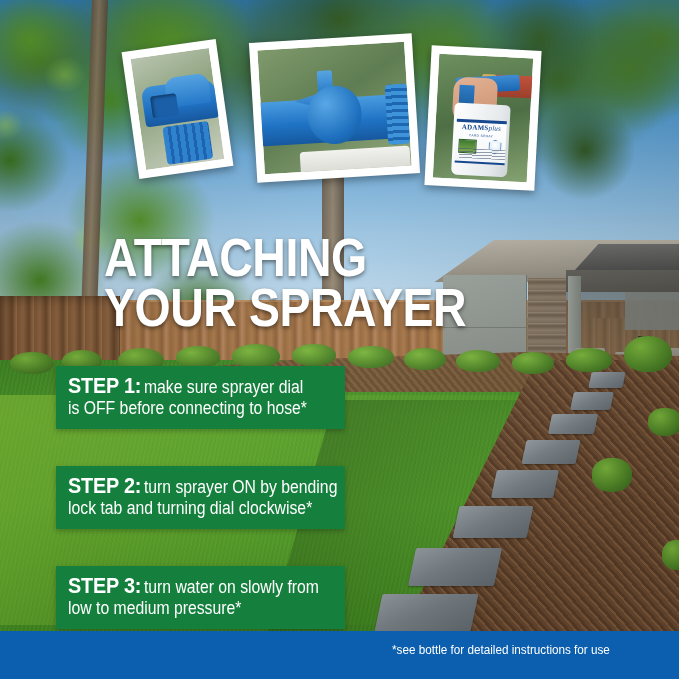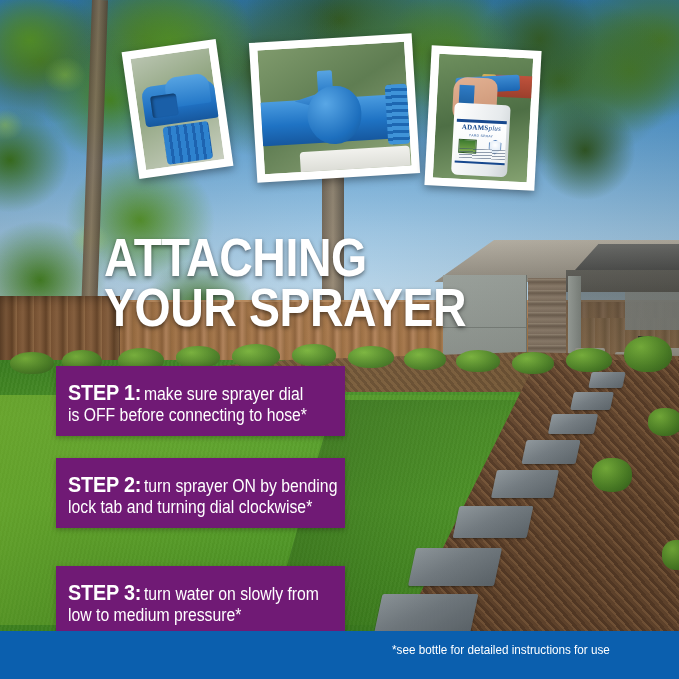--- a/index.html
+++ b/index.html
@@ -379,26 +379,26 @@
     text-shadow: 0 2px 5px rgba(0,0,0,.5);
     white-space: nowrap;
   }
   .headline .l2 { display:block; }
 
   .steps { position: absolute; left: 56px; top: 366px; width: 300px; }
   .step-box {
     position: absolute;
     left: 0;
     width: 289px;
-    background: #701a75;
-    padding: 16px 12px 10px 12px;
+    background: #15803d;
+    padding: 9px 12px 10px 12px;
     box-shadow: 0 2px 5px rgba(0,0,0,.25);
   }
   #step1 { top: 0px; }
-  #step2 { top: 92px; }
+  #step2 { top: 100px; }
   #step3 { top: 200px; }
 
   .step-line {
     color: #ffffff;
     font-family: "Liberation Sans Narrow", "Liberation Sans", sans-serif;
     font-size: 17.5px;
     line-height: 21px;
     transform: scaleX(.9);
     transform-origin: left center;
     white-space: nowrap;

